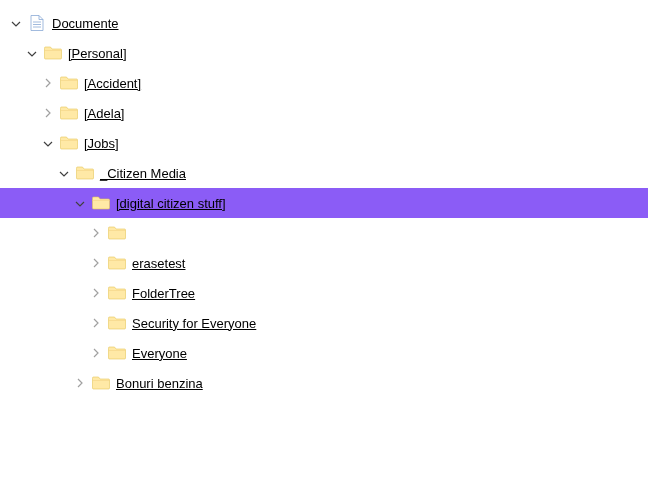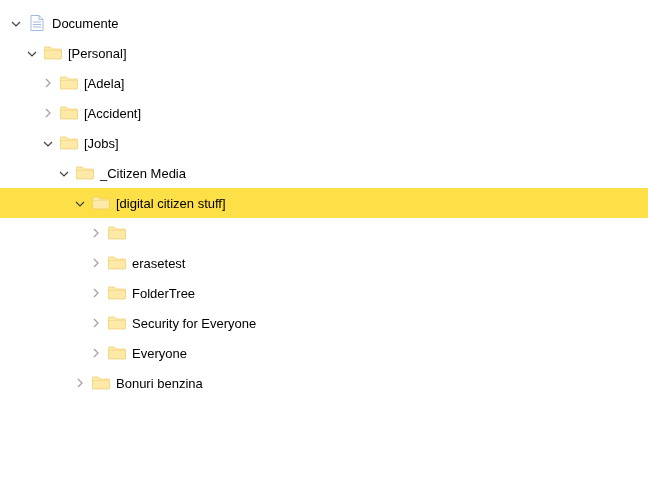--- a/index.html
+++ b/index.html
@@ -5,29 +5,29 @@
     * { box-sizing: border-box; margin: 0; padding: 0; }
     body {
       font-family: "Segoe UI", Tahoma, sans-serif;
       font-size: 13px;
       color: #000;
       background: #fff;
       width: 648px;
       height: 504px;
       overflow: hidden;
     }
-    .tree { padding-top: 8px; }
+    .tree { padding-top: 8px; text-decoration: underline; }
     .row {
       display: flex;
       align-items: center;
       height: 30px;
       padding-left: 8px;
       white-space: nowrap;
     }
-    .row.selected { background: #fde047; }
+    .row.selected { background: #8b5cf6; }
     .indent { display: inline-block; width: 16px; flex-shrink: 0; }
     .chevron {
       width: 16px;
       height: 16px;
       display: inline-flex;
       align-items: center;
       justify-content: center;
       flex-shrink: 0;
       margin-right: 4px;
       cursor: pointer;
@@ -89,37 +89,37 @@
         <svg width="10" height="10" viewBox="0 0 10 10">
           <path d="M3 1 L7 5 L3 9" fill="none" stroke="#a0a0a0" stroke-width="1.2"></path>
         </svg>
       </span>
       <span class="icon">
         <svg class="folder-closed-svg" viewBox="0 0 18 14">
           <path d="M0.5 2.5 L0.5 12 Q0.5 13 1.5 13 L16.5 13 Q17.5 13 17.5 12 L17.5 4 Q17.5 3 16.5 3 L8 3 L6.5 1 L1.5 1 Q0.5 1 0.5 2 Z" fill="#ffe9a6" stroke="#e6c659" stroke-width="0.6"></path>
           <path d="M0.5 4.5 L17.5 4.5" stroke="#f3d484" stroke-width="0.6"></path>
         </svg>
       </span>
+      <span class="label">[Accident]</span>
+    </div>
+    <div class="row">
+      <span class="indent"></span>
+      <span class="indent"></span>
+      <span class="chevron">
+        <svg width="10" height="10" viewBox="0 0 10 10">
+          <path d="M3 1 L7 5 L3 9" fill="none" stroke="#a0a0a0" stroke-width="1.2"></path>
+        </svg>
+      </span>
+      <span class="icon">
+        <svg class="folder-closed-svg" viewBox="0 0 18 14">
+          <path d="M0.5 2.5 L0.5 12 Q0.5 13 1.5 13 L16.5 13 Q17.5 13 17.5 12 L17.5 4 Q17.5 3 16.5 3 L8 3 L6.5 1 L1.5 1 Q0.5 1 0.5 2 Z" fill="#ffe9a6" stroke="#e6c659" stroke-width="0.6"></path>
+          <path d="M0.5 4.5 L17.5 4.5" stroke="#f3d484" stroke-width="0.6"></path>
+        </svg>
+      </span>
       <span class="label">[Adela]</span>
-    </div>
-    <div class="row">
-      <span class="indent"></span>
-      <span class="indent"></span>
-      <span class="chevron">
-        <svg width="10" height="10" viewBox="0 0 10 10">
-          <path d="M3 1 L7 5 L3 9" fill="none" stroke="#a0a0a0" stroke-width="1.2"></path>
-        </svg>
-      </span>
-      <span class="icon">
-        <svg class="folder-closed-svg" viewBox="0 0 18 14">
-          <path d="M0.5 2.5 L0.5 12 Q0.5 13 1.5 13 L16.5 13 Q17.5 13 17.5 12 L17.5 4 Q17.5 3 16.5 3 L8 3 L6.5 1 L1.5 1 Q0.5 1 0.5 2 Z" fill="#ffe9a6" stroke="#e6c659" stroke-width="0.6"></path>
-          <path d="M0.5 4.5 L17.5 4.5" stroke="#f3d484" stroke-width="0.6"></path>
-        </svg>
-      </span>
-      <span class="label">[Accident]</span>
     </div>
     <div class="row">
       <span class="indent"></span>
       <span class="indent"></span>
       <span class="chevron">
         <svg width="10" height="10" viewBox="0 0 10 10">
           <path d="M1 4 L5 8 L9 4" fill="none" stroke="#404040" stroke-width="1.2"></path>
         </svg>
       </span>
       <span class="icon">

